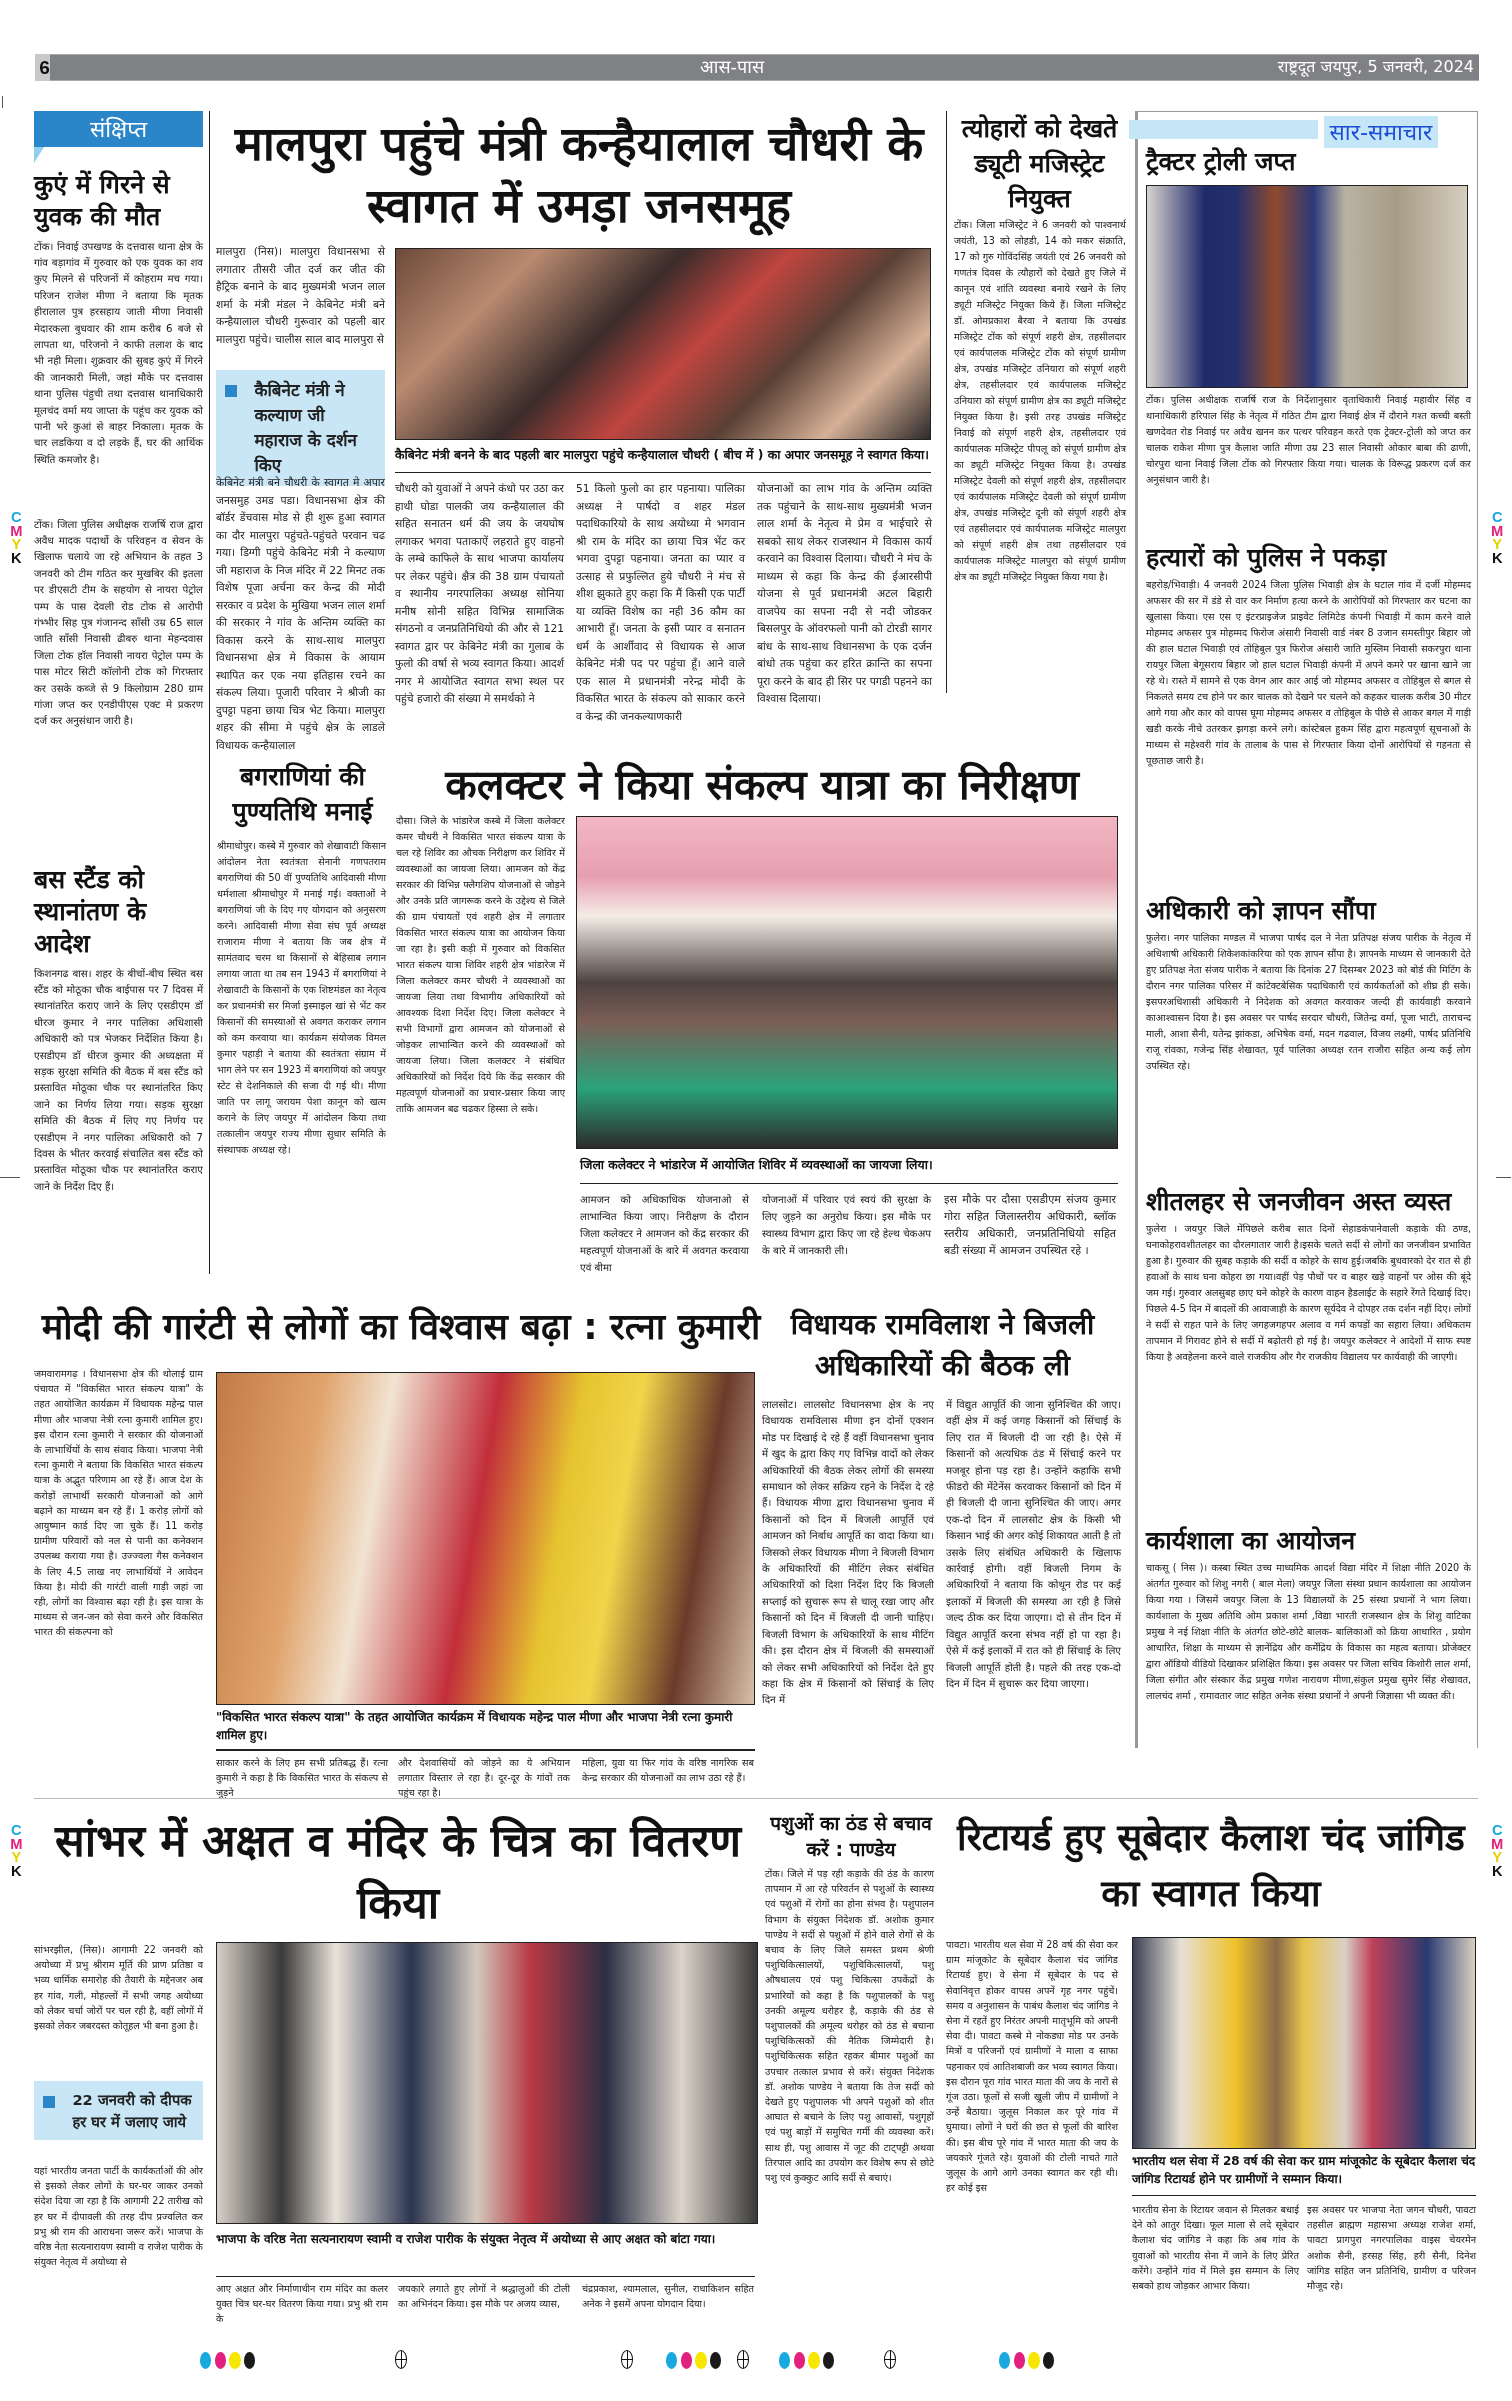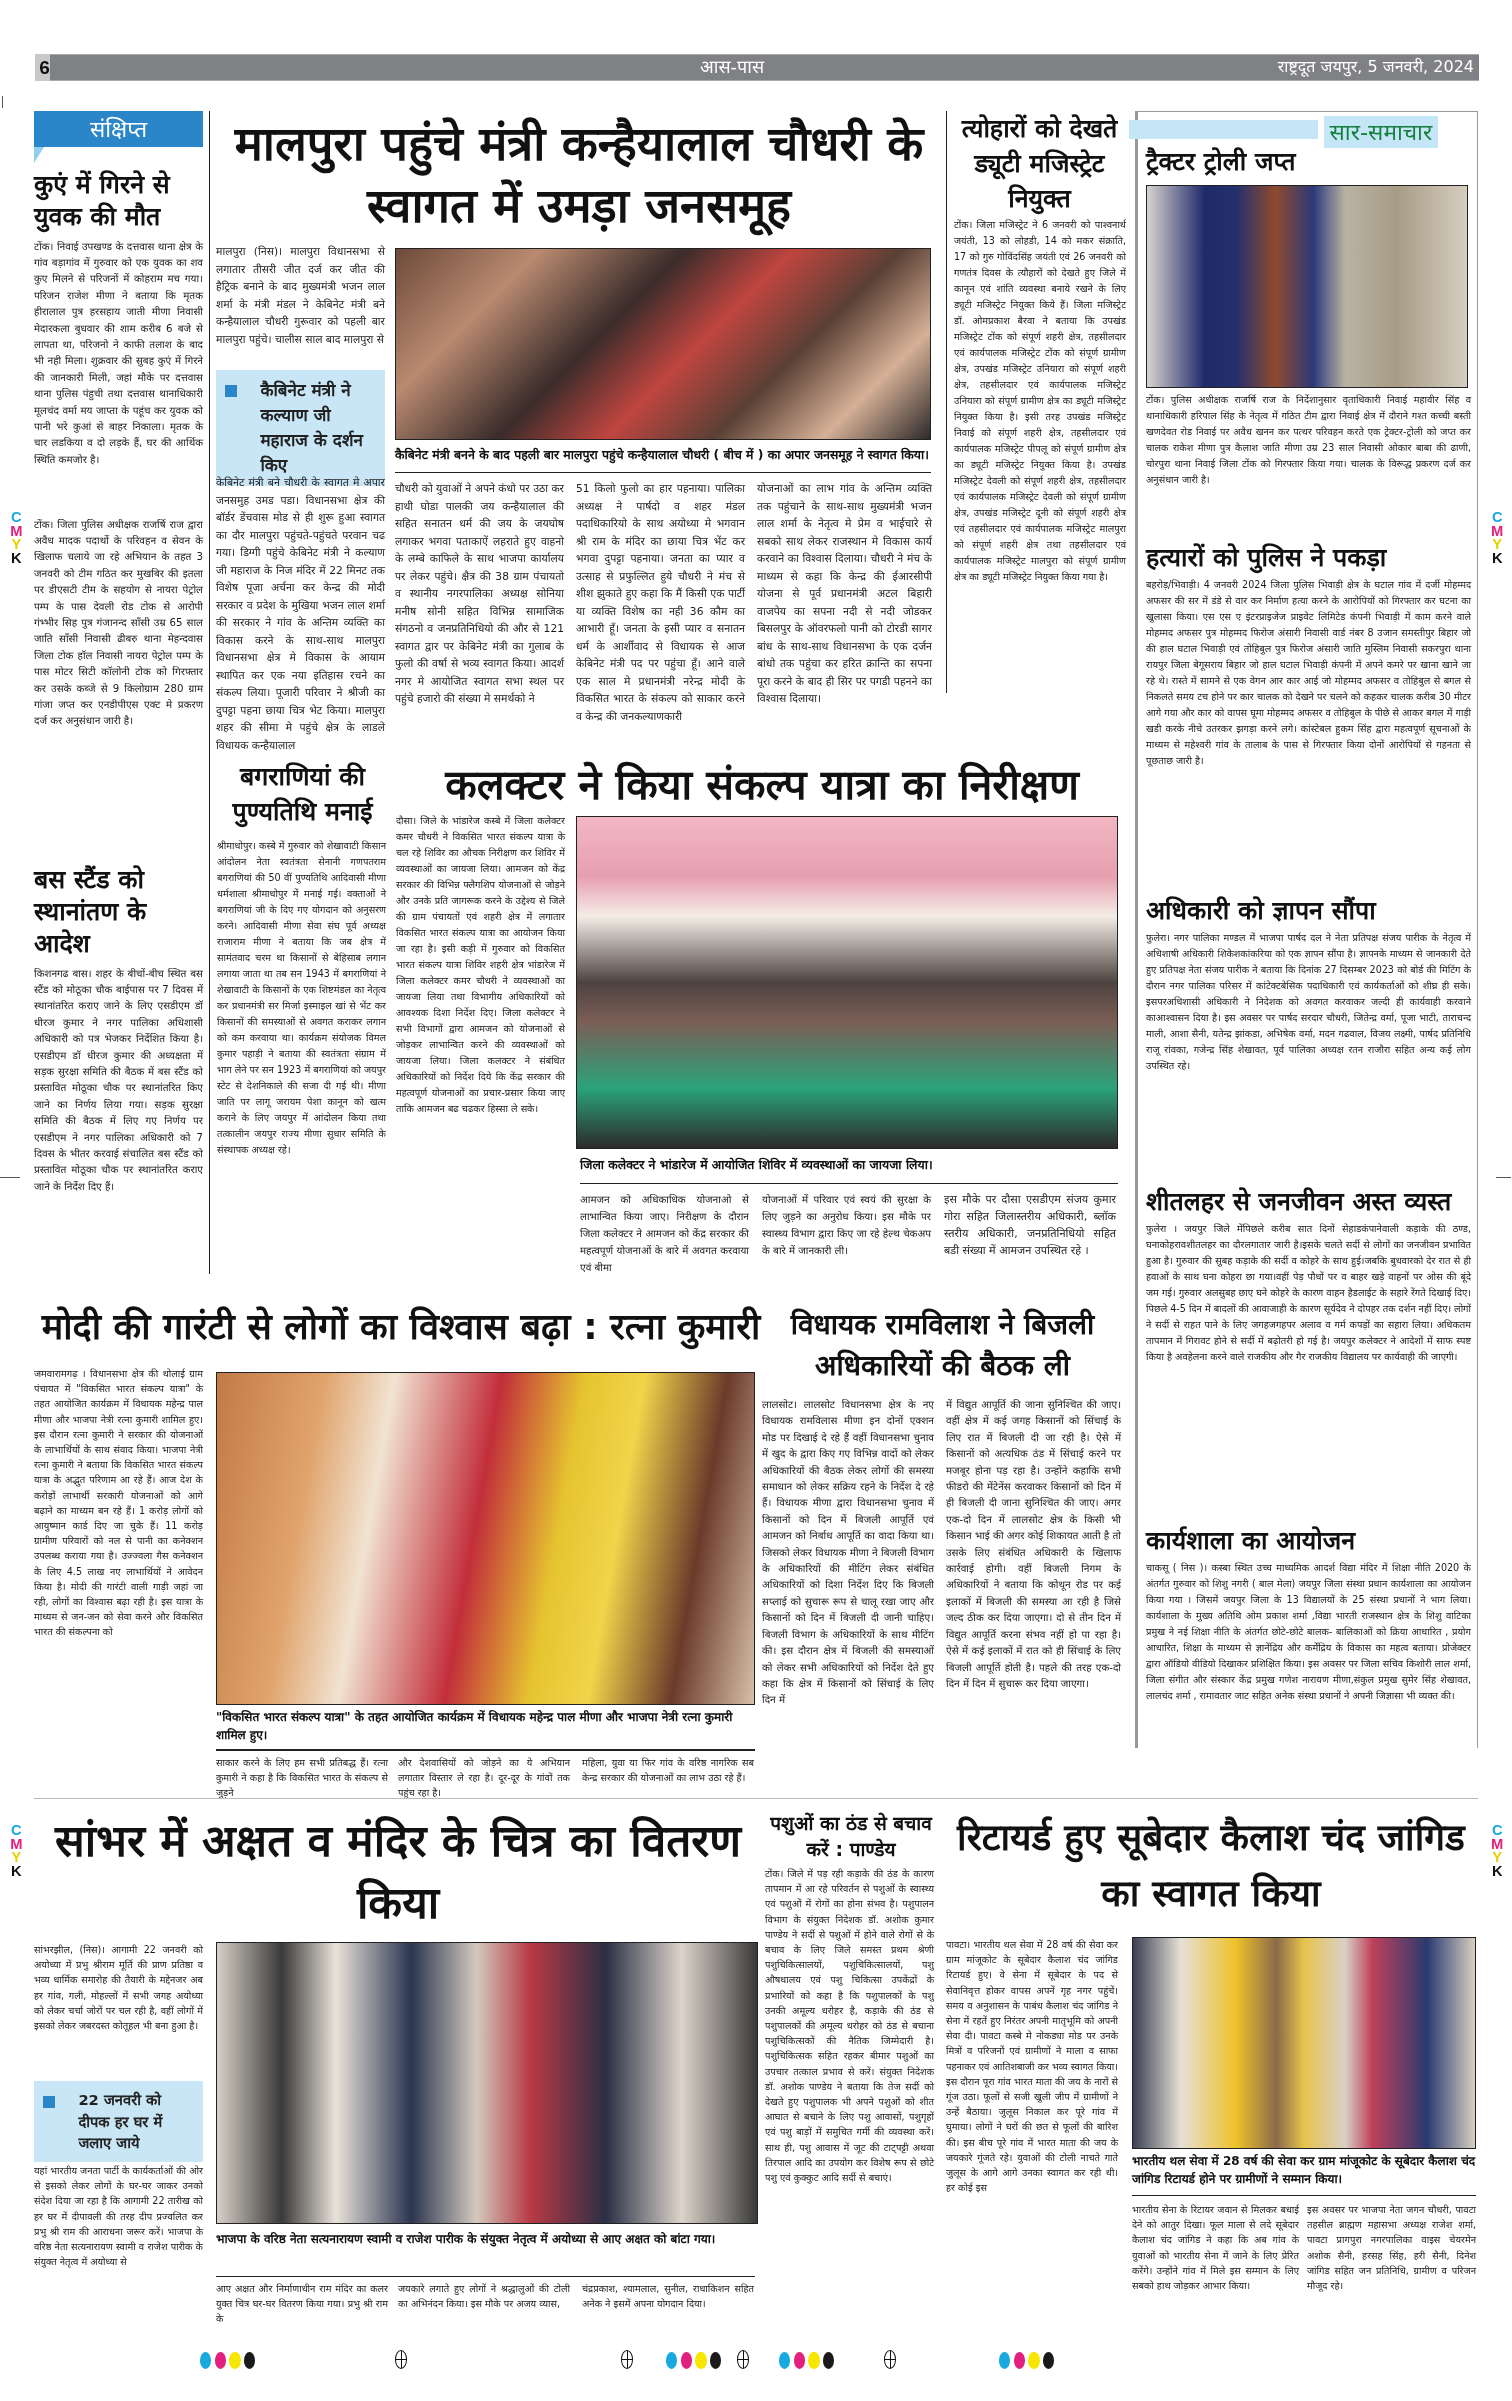--- a/index.html
+++ b/index.html
@@ -14,24 +14,24 @@
 .hrule{background:#222;height:1.7px}
 .blue-tab{background:#2a86c8;color:#fff;font-size:22.6px;text-align:center;line-height:36px}
 .blue-tab-tail{width:0;height:0;border-left:10.2px solid #8fcff2;border-bottom:16px solid transparent}
 .h-side{font-weight:bold;font-size:25px;line-height:32px;color:#111;font-family:"DejaVu Sans",sans-serif}
 .h-big{font-weight:bold;font-size:47px;line-height:62px;color:#111;text-align:center;font-family:"DejaVu Sans",sans-serif}
 .h-mid{font-weight:bold;font-size:33px;line-height:42px;color:#111;text-align:center;font-family:"DejaVu Sans",sans-serif}
 .body{font-size:10.7px;line-height:17.5px;text-align:justify;color:#1b1b1b;font-family:"DejaVu Sans",sans-serif}
 .body.narrow{font-size:10.2px;line-height:16.4px}
 .caption{font-size:12.4px;line-height:18px;font-weight:bold;color:#111}
 .photo{border:1.1px solid #222;overflow:hidden}
-.pullbox{background:#c8e6f6;padding:8px 9px;font-size:17px;line-height:25px;font-weight:bold;color:#222;display:flex;gap:23px}
+.pullbox{background:#c8e6f6;padding:8px 9px;font-size:17px;line-height:25px;font-weight:bold;color:#222;display:flex;gap:17px}
 .pullbox .sq{width:12.4px;height:12.4px;background:#2a86c8;flex:none;margin-top:6.8px}
 .sar-bar{background:#c5e6f7}
-.sar-label{background:#c5e6f7;font-size:22.6px;line-height:32px;color:#15803d;padding:0 5.6px}
+.sar-label{background:#c5e6f7;font-size:22.6px;line-height:32px;color:#1d4ed8;padding:0 5.6px}
 .cmyk{font-weight:bold;font-size:14.7px;line-height:13.6px;text-align:center;font-family:"Liberation Sans",sans-serif}
 .reg-dot{width:11.3px;height:17px;border-radius:50%}
 .reg-mark{width:12.4px;height:19px;border:1.1px solid #111;border-radius:50%}
 .reg-mark:before{content:"";position:absolute;left:5.1px;top:0;width:1.1px;height:17px;background:#111}
 .reg-mark:after{content:"";position:absolute;left:0;top:8px;width:10.2px;height:1.1px;background:#111}
 .crop{background:#555}
 
 .ph-crowd{background:linear-gradient(135deg,#6d4a3a 0%,#b98a70 20%,#3a2c2a 40%,#c0453f 55%,#5a4035 70%,#d6b096 85%,#2e2a2a 100%)}
 .ph-tractor{background:linear-gradient(90deg,#d8d3cd 0%,#1f2a6b 18%,#24306e 28%,#8f4a2c 40%,#2b3a7a 52%,#b9b2a4 62%,#a89c86 78%,#d5cdbf 100%)}
 .ph-camp{background:linear-gradient(180deg,#f2b7c2 0%,#e79fb0 18%,#f4ede6 30%,#4d4340 50%,#7b5e56 62%,#2aa37a 82%,#2d2a2a 100%)}

